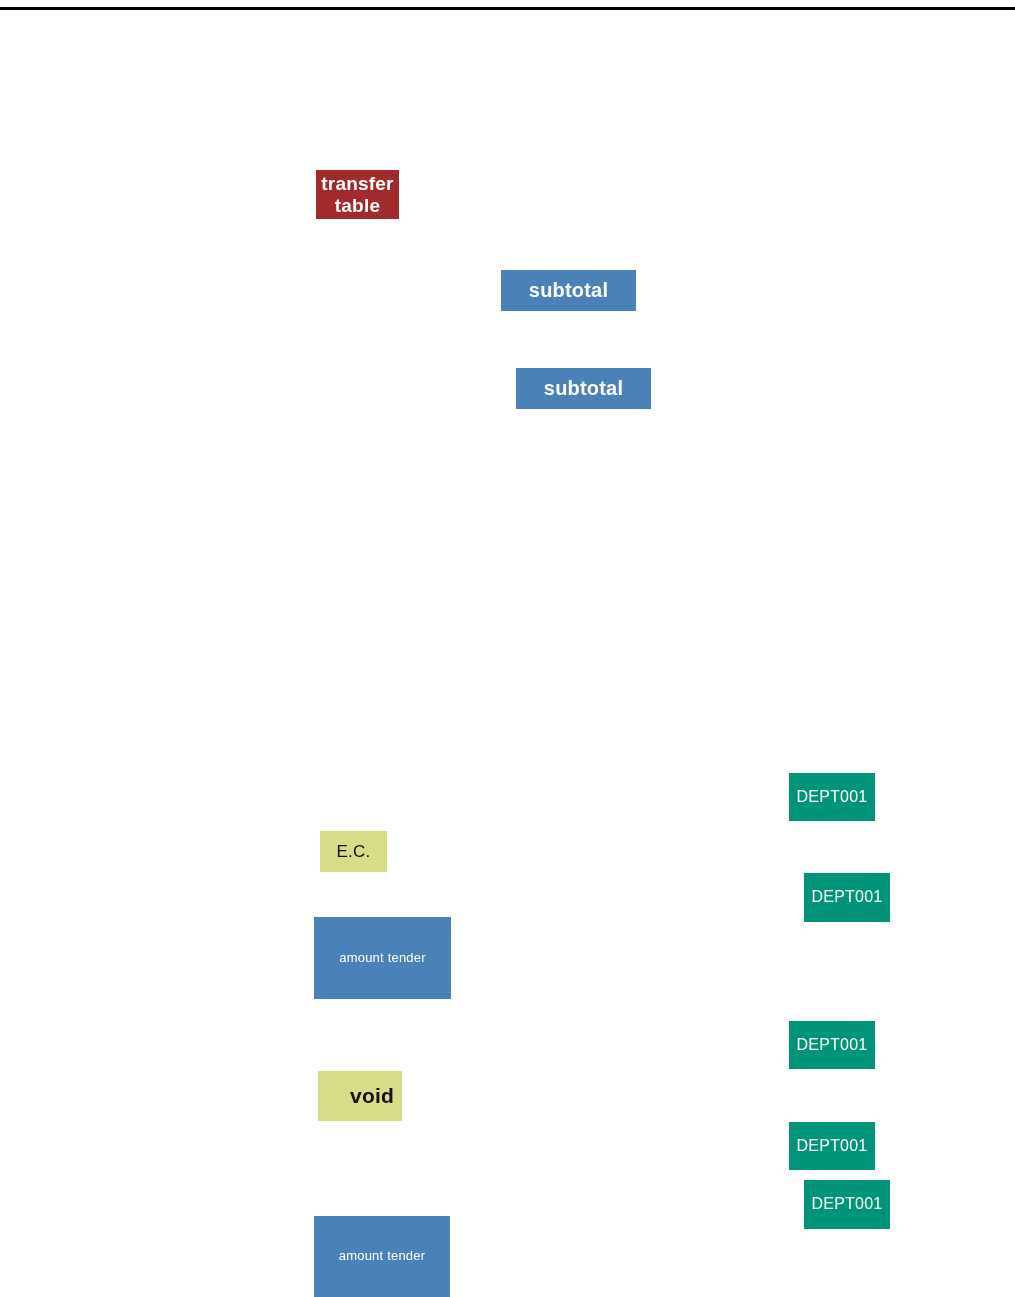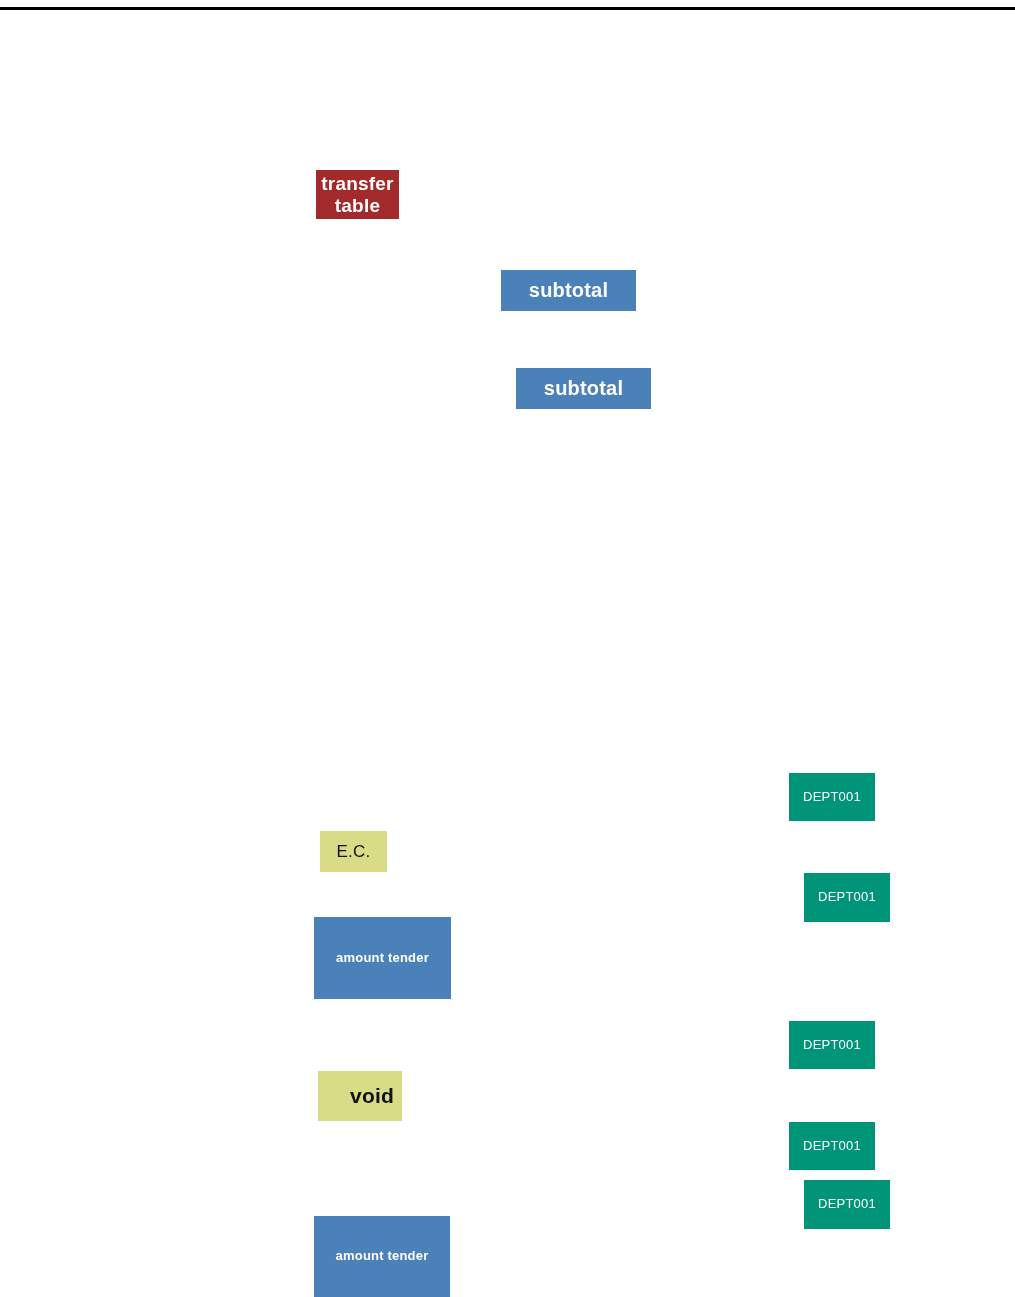--- a/index.html
+++ b/index.html
@@ -53,29 +53,29 @@
   .t-subtotal {
     background: #4a81b8;
     color: #ffffff;
     font-weight: bold;
     font-size: 20px;
     letter-spacing: 0.2px;
   }
   .t-tender {
     background: #4a81b8;
     color: #ffffff;
-    font-weight: bold;
+    font-weight: normal;
     font-size: 13px;
     letter-spacing: 0.2px;
   }
   .t-dept {
     background: #009579;
     color: #ffffff;
     font-weight: normal;
-    font-size: 13px;
+    font-size: 16px;
     letter-spacing: 0.2px;
   }
   .t-ec {
     background: #d9dc87;
     color: #111111;
     font-weight: normal;
     font-size: 17px;
     letter-spacing: 0.2px;
   }
   .t-void {

